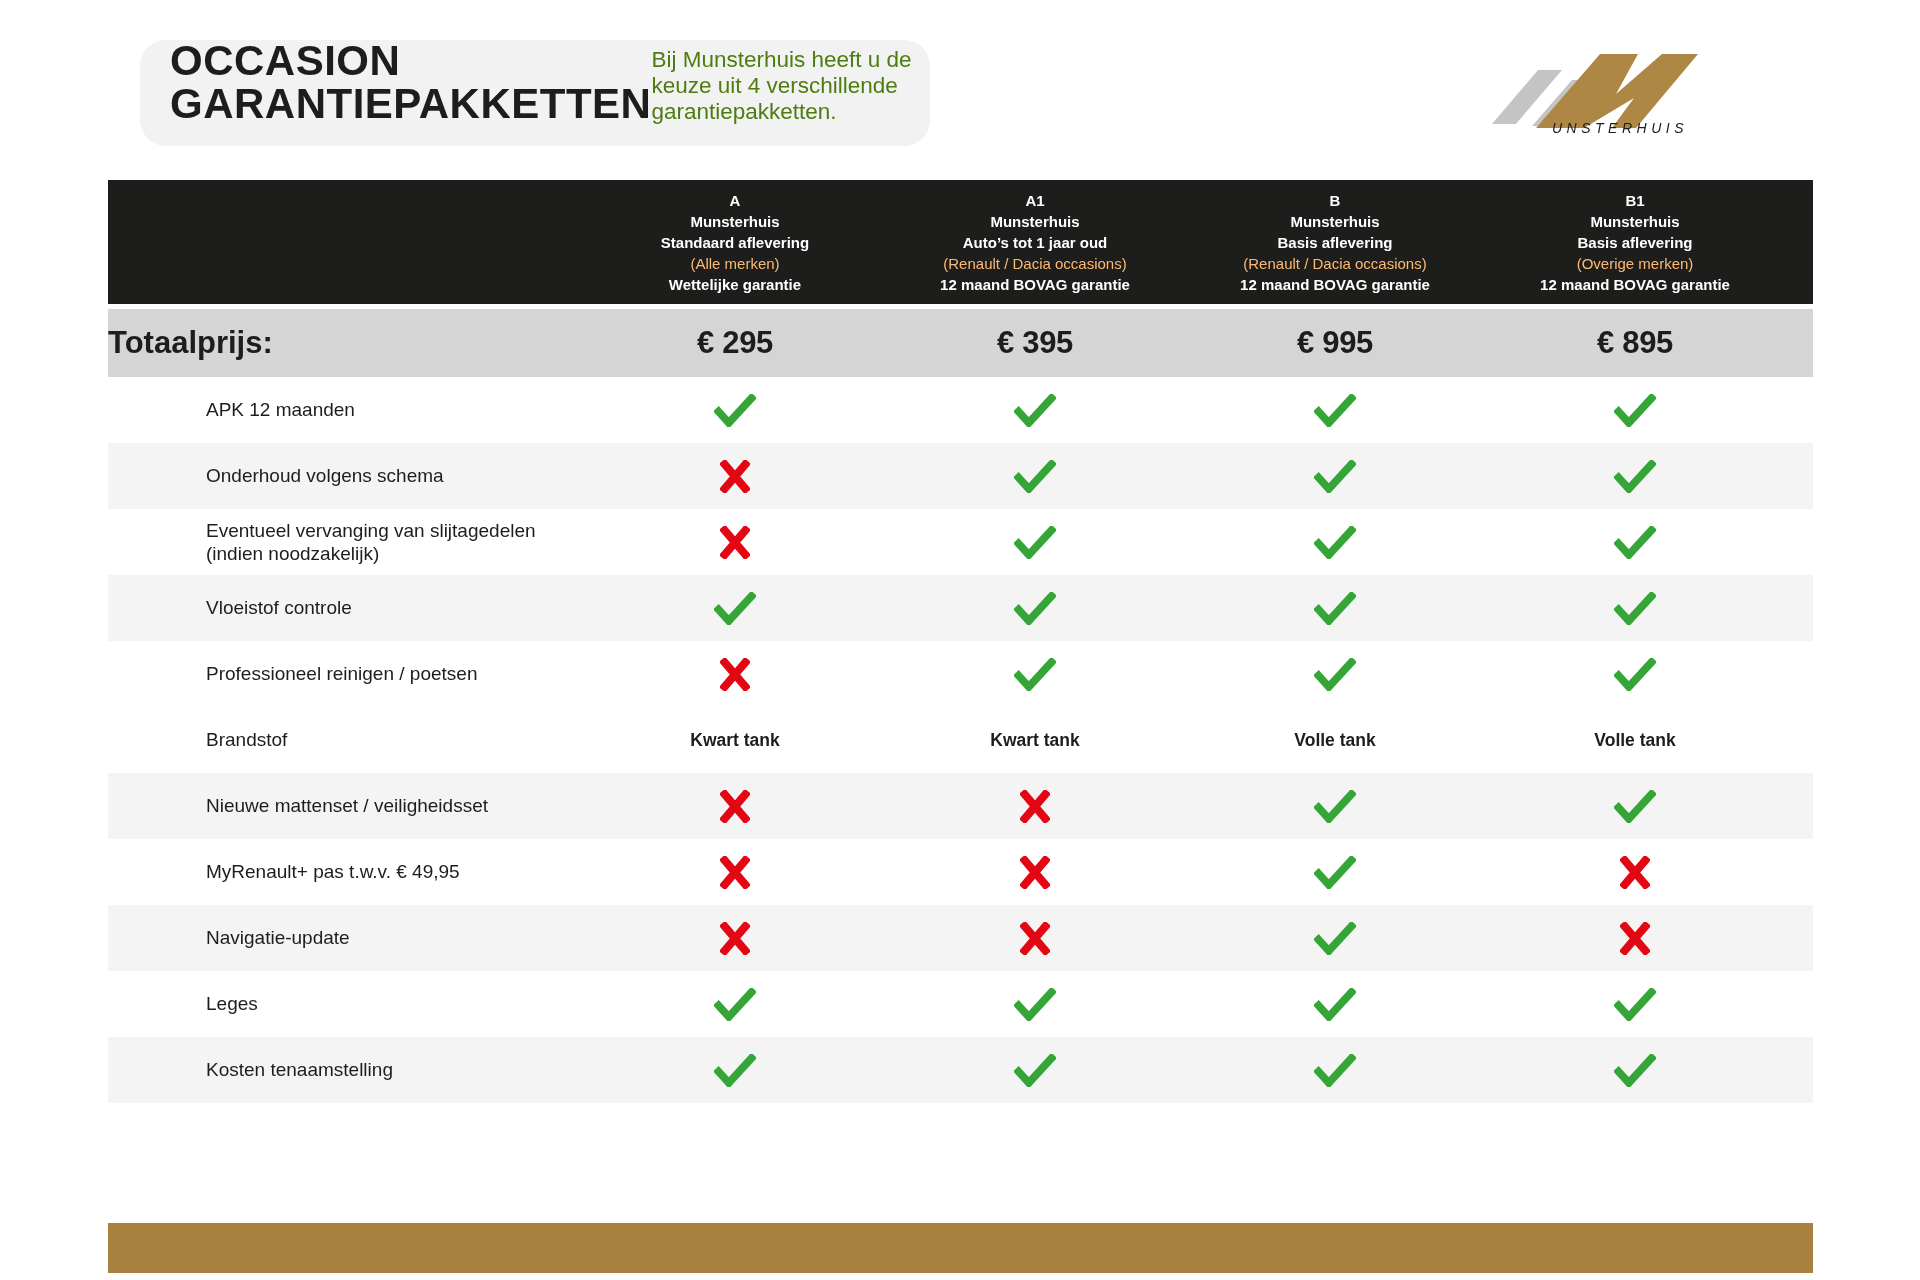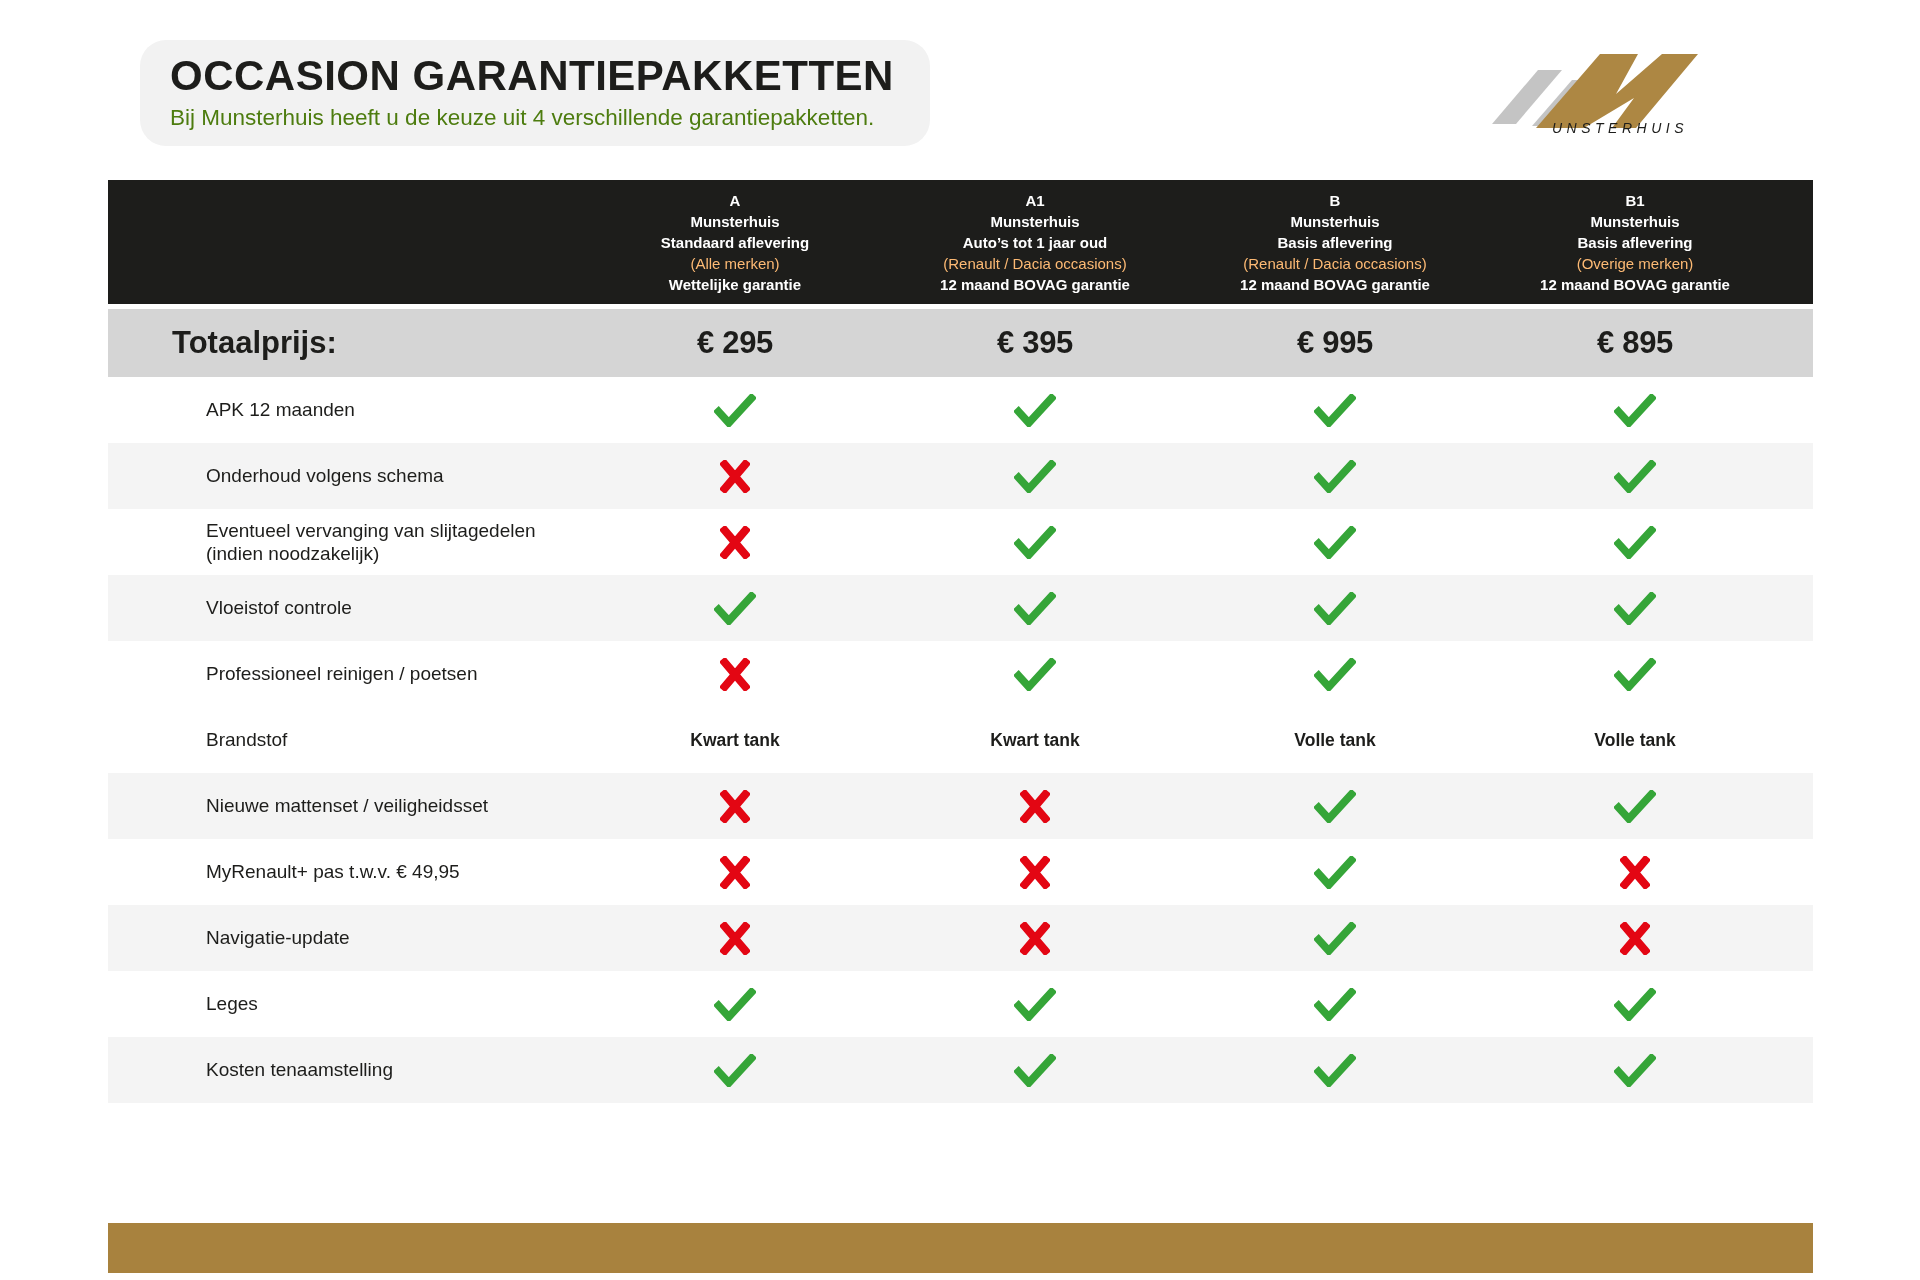--- a/index.html
+++ b/index.html
@@ -7,21 +7,21 @@
     width:1920px;height:1280px;position:relative;overflow:hidden;
     background:#ffffff;color:#1d1d1b;
     font-family:"Liberation Sans",sans-serif;
     -webkit-font-smoothing:antialiased;
   }
 
   
   .title-card{
     position:absolute;left:140px;top:40px;width:790px;height:106px;
     background:#f2f2f2;border-radius:26px;
-    display:flex;flex-direction:column;justify-content:center;
+    display:flex;flex-direction:row;justify-content:center;
     padding-left:30px;box-sizing:border-box;
   }
   .title{font-size:42px;font-weight:900;letter-spacing:.5px;line-height:1.02;color:#1d1d1b}
   .subtitle{font-size:22.5px;margin-top:7px;color:#4d7c0f}
 
   
   .logo{position:absolute;left:1488px;top:46px;width:240px;height:100px}
   .logo-text{
     position:absolute;left:64px;top:74px;font-size:14px;font-weight:normal;
     font-style:italic;letter-spacing:4.5px;color:#1d1d1b;white-space:nowrap;
@@ -38,21 +38,21 @@
     flex:1;display:flex;flex-direction:column;justify-content:center;
     text-align:center;font-size:15px;line-height:1.4;font-weight:bold;
   }
   .hcol .scope{font-weight:normal;color:#fdba74}
   .gap{height:5px;background:#fff}
 
   .prow{
     height:68px;background:var(--price-bg,#d5d5d5);display:flex;align-items:center;
     padding-right:28px;box-sizing:border-box;
   }
-  .plabel{width:477px;padding-left:64px;box-sizing:border-box;font-size:31px;font-weight:900}
+  .plabel{width:477px;box-sizing:border-box;font-size:31px;font-weight:900}
   .pcol{flex:1;text-align:center;font-size:31px;font-weight:900;letter-spacing:-.3px}
 
   .frow{
     height:66px;display:flex;align-items:center;background:#fff;
     padding-right:28px;box-sizing:border-box;
   }
   .frow.alt{background:var(--alt-bg,#f4f4f4)}
   .flabel{width:477px;padding-left:98px;box-sizing:border-box;font-size:19px;line-height:1.22;color:#1d1d1b}
   .fcell{flex:1;display:flex;justify-content:center;align-items:center;font-size:17.5px;font-weight:bold}
   .mark{display:block}

